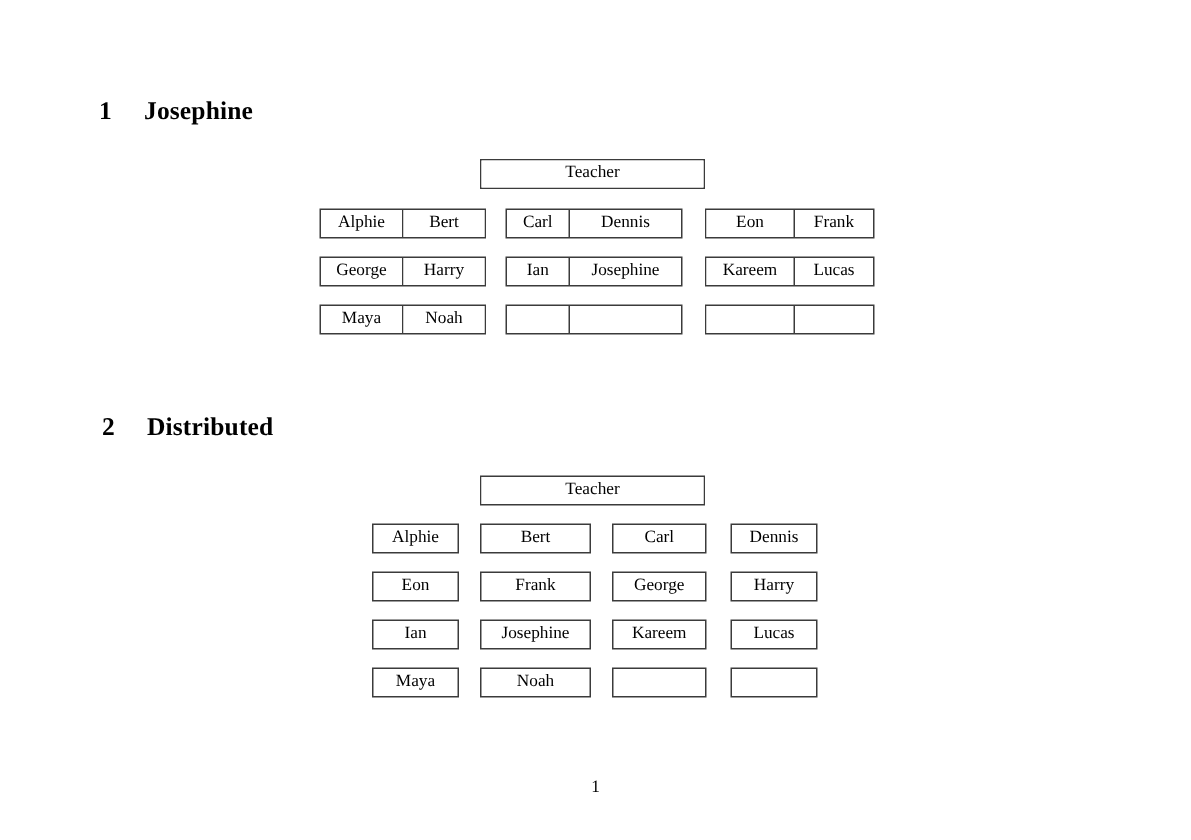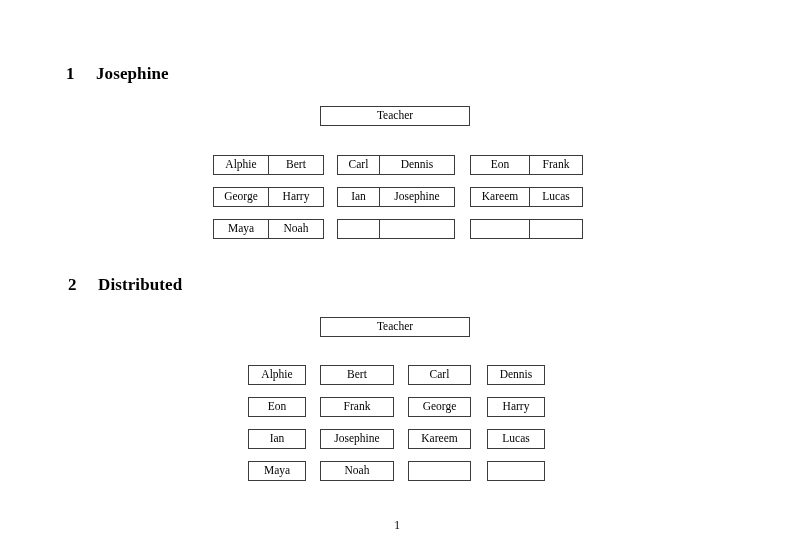--- a/index.html
+++ b/index.html
@@ -33,21 +33,20 @@
     width: 30px;
   }
   #heading-classical   { left: 66px; top: 64px; }
   #heading-distributed { left: 68px; top: 275px; }
 
   
   .box-row {
     position: absolute;
     display: flex;
     height: 36px;
-    align-items: flex-end;
   }
   .cell {
     border: 1px solid #3b3b3b;
     box-sizing: border-box;
     height: 20px;
     display: flex;
     align-items: center;
     justify-content: center;
     font-size: 11.5px;
     line-height: 1;

